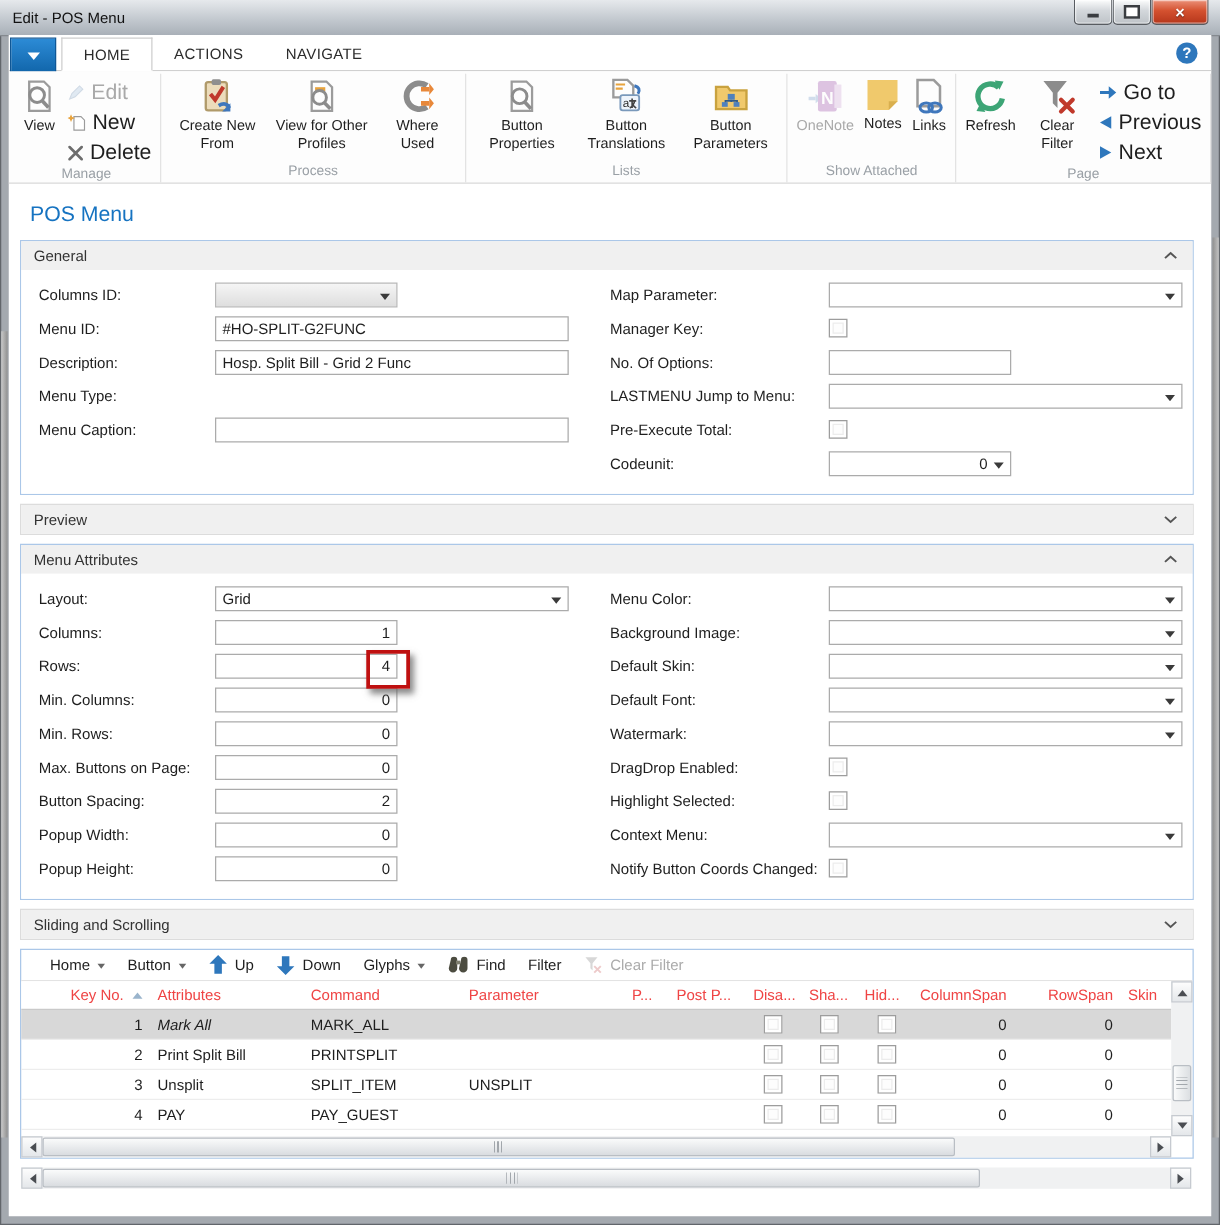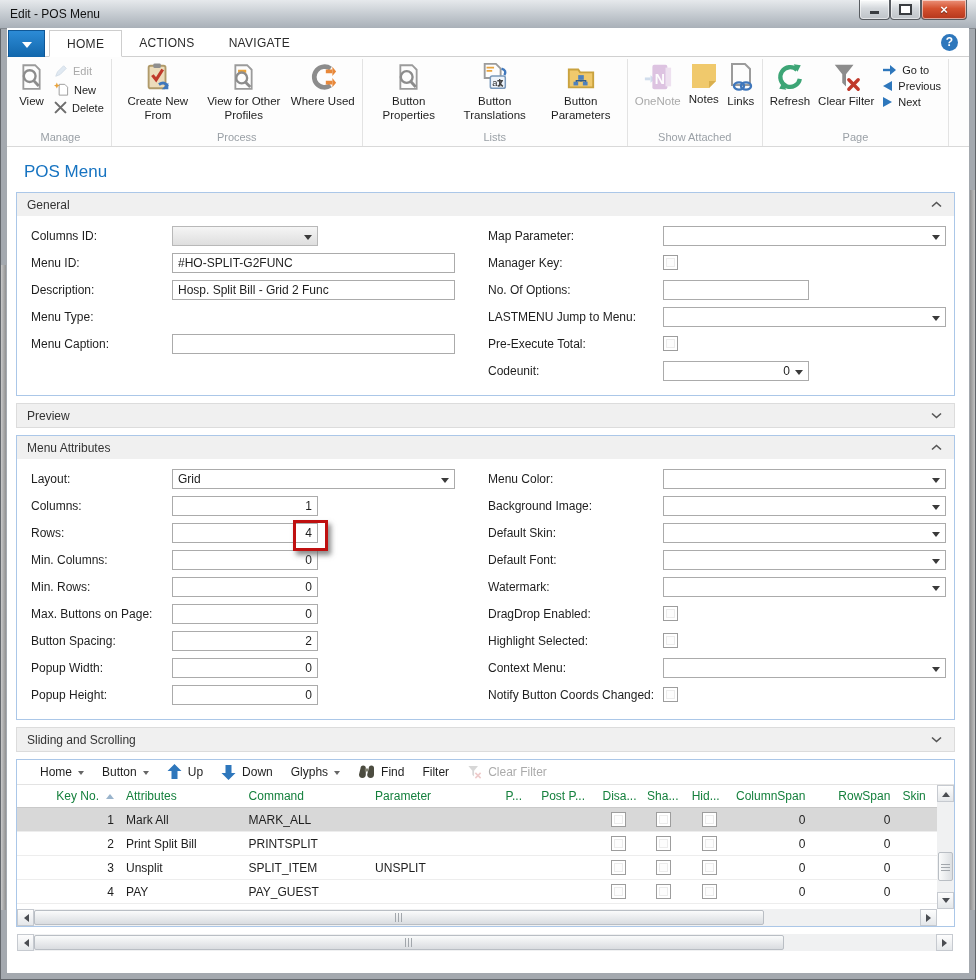--- a/index.html
+++ b/index.html
@@ -26,21 +26,21 @@
   .tab.active{background:#fff;border:1px solid #cecece;border-bottom:1px solid #fff;margin-bottom:-1px;}
   .help{position:absolute;right:11px;top:6px;width:17px;height:17px;border-radius:50%;background:#2e77bc;color:#fff;font-weight:bold;text-align:center;line-height:17px;font-size:12px;cursor:default;}
   
   .ribbon{position:relative;background:#fdfdfd;border-bottom:1px solid #d9d9d9;display:flex;align-items:stretch;padding:2px 0 0 3px;height:87px;}
   .rib-group{display:flex;flex-direction:column;border-right:1px solid #e3e3e3;padding:0 3px;}
   .rib-items{flex:1;display:flex;align-items:flex-start;}
   .rib-group-label{color:#9aa0a6;font-size:11px;text-align:center;padding:1px 8px 3px;}
   .rib-btn-large{display:flex;flex-direction:column;align-items:center;padding:3px 4px 1px;gap:3px;cursor:default;}
   .rib-btn-large .lbl{text-align:center;line-height:1.18;font-size:11.5px;max-width:78px;}
   .rib-small-col{display:flex;flex-direction:column;justify-content:flex-start;padding-top:5px;gap:4px;}
-  .rib-btn-small{display:flex;align-items:center;gap:5px;padding:0 4px;font-size:11px;cursor:default;white-space:nowrap;}
+  .rib-btn-small{display:flex;align-items:center;gap:5px;padding:0 4px;font-size:17px;cursor:default;white-space:nowrap;}
   .rib-btn-large.disabled .lbl,.rib-btn-small.disabled .lbl{color:#a9a9a9;}
   .disabled .ic{opacity:.45;}
   .ic{display:inline-flex;align-items:center;justify-content:center;}
   
   .page-title{color:#1673c1;font-size:17px;margin:15px 0 10px 17px;}
   .section{margin:0 14px 7px 9px;border:1px solid #abc7e8;background:#fff;}
   .section.collapsed{border-color:#dcdcdc;}
   .sec-header{height:23px;background:#f0f0f0;display:flex;align-items:center;justify-content:space-between;padding:0 12px 0 10px;color:#333;cursor:default;}
   .chev{display:flex;}
   .sec-body{background:#fff;padding:9px 8px 8px 14px;display:flex;}
@@ -58,21 +58,21 @@
   .cb{width:13px;height:13px;border:1px solid #9d9d9d;background:#fdfdfd;box-shadow:inset 0 0 0 2px #fff,inset 0 0 0 3px #ececec;flex:none;}
   .red-box{position:absolute;top:-4px;right:-11px;width:29px;height:25px;border:3px solid #bf1010;box-shadow:3px 4px 5px rgba(100,100,100,.75);z-index:5;}
   
   .lines-toolbar{height:24px;border-bottom:1px solid #e3e3e3;display:flex;align-items:center;padding-left:14px;}
   .tb-item{display:flex;align-items:center;gap:6px;padding:2px 9px;cursor:default;white-space:nowrap;}
   .tb-item.disabled{color:#ababab;}
   .dd-sm{border:3.5px solid transparent;border-top:4px solid #666;margin-top:4px;}
   
   .tbl-wrap{position:relative;padding-right:17px;}
   .thead{display:flex;height:22px;border-bottom:1px solid #c9c9c9;align-items:center;background:#fff;padding-left:16px;}
-  .th{padding:0 6px;box-sizing:border-box;color:#15803d;white-space:nowrap;overflow:hidden;display:flex;align-items:center;}
+  .th{padding:0 6px;box-sizing:border-box;color:#ef4444;white-space:nowrap;overflow:hidden;display:flex;align-items:center;}
   .th.r{justify-content:flex-end;}
   .sort-asc{border:4px solid transparent;border-bottom:5px solid #9ab4cc;margin-left:7px;margin-top:-4px;}
   .tr{display:flex;height:23px;align-items:center;border-bottom:1px solid #ededed;padding-left:16px;}
   .tr.selected{background:#d8d8d8;}
   .td{padding:0 6px;box-sizing:border-box;white-space:nowrap;overflow:hidden;}
   .td.r{text-align:right;}
   .td.c{display:flex;justify-content:center;}
   .tbl-space{height:5px;}
   
   .sb-btn{background:linear-gradient(#fdfdfd,#e4e7ea);border:1px solid #c6cad0;display:flex;align-items:center;justify-content:center;box-sizing:border-box;flex:none;}
@@ -656,21 +656,21 @@
               </div>
               <div class="th r" style="width: 86px;">
                 <span>RowSpan</span>
               </div>
               <div class="th" style="width: 41px;">
                 <span>Skin</span>
               </div>
             </div>
             <div class="tr selected">
               <div class="td r" style="width: 88px;">1</div>
-              <div class="td" style="width: 124px;">Mark All</div>
+              <div class="td" style="width: 124px; font-style: italic;">Mark All</div>
               <div class="td" style="width: 128px;">MARK_ALL</div>
               <div class="td" style="width: 132px;"></div>
               <div class="td" style="width: 36px;"></div>
               <div class="td" style="width: 62px;"></div>
               <div class="td c" style="width: 45px;">
                 <span class="cb"></span>
               </div>
               <div class="td c" style="width: 45px;">
                 <span class="cb"></span>
               </div>

